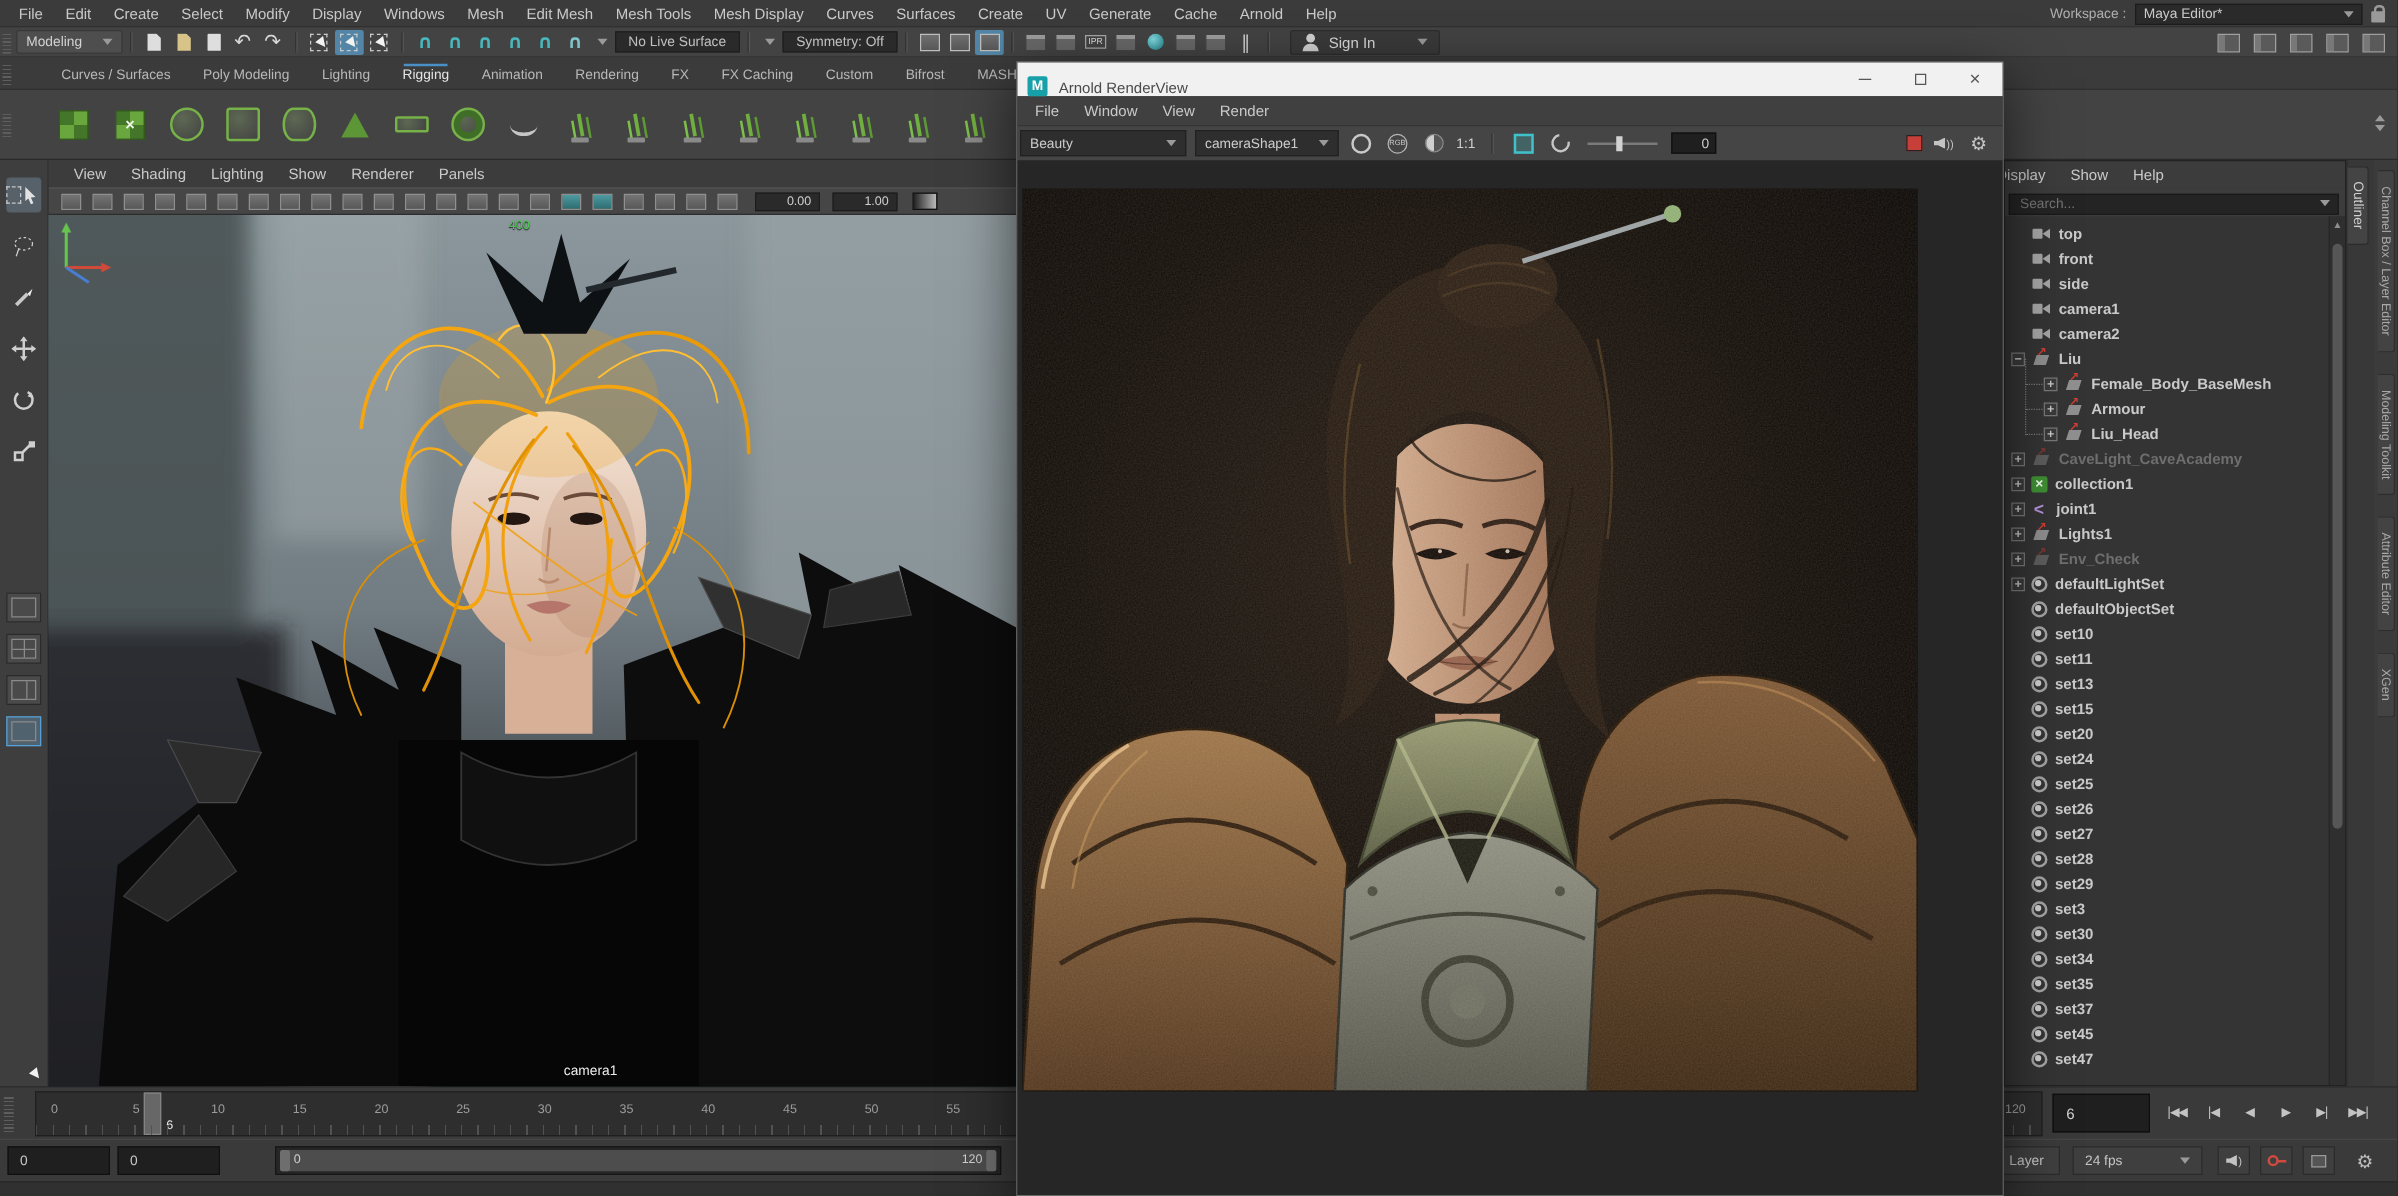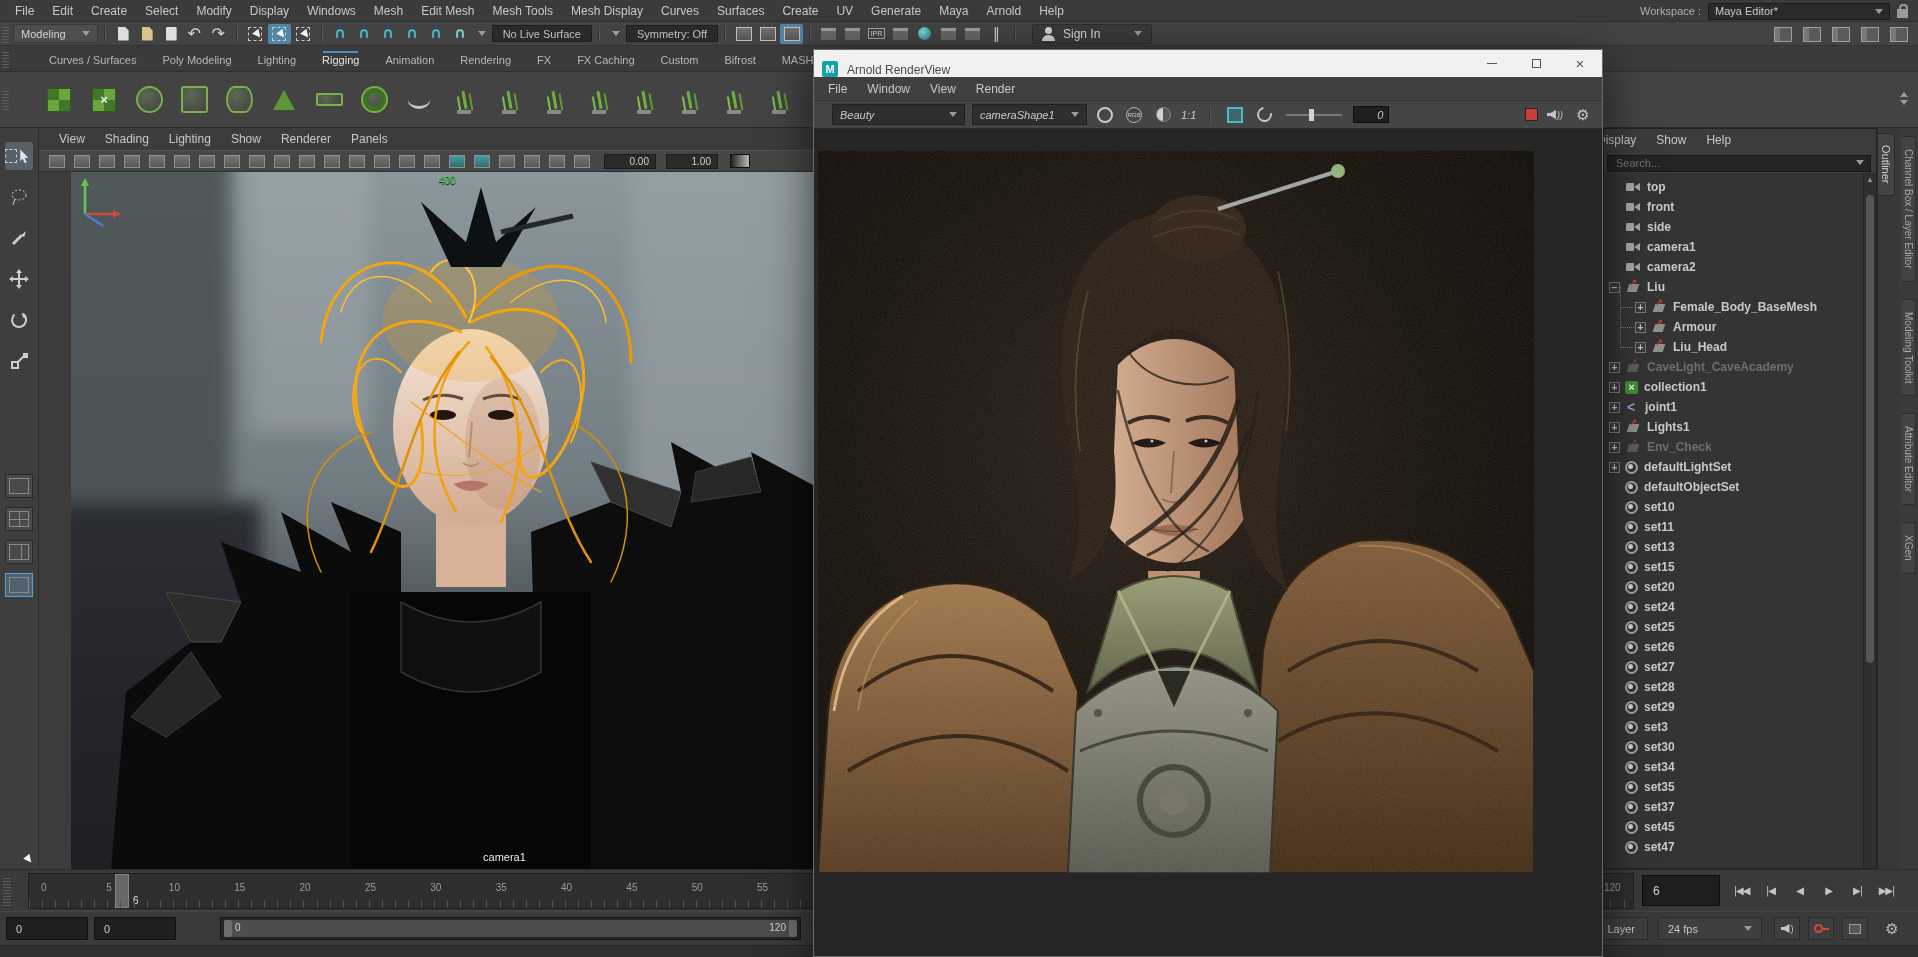--- a/index.html
+++ b/index.html
@@ -87,21 +87,21 @@
   
   .vp{position:absolute;left:39px;top:128px;width:774px;height:741px;background:#3c3c3c;}
   .vpmenus{height:22px;display:flex;align-items:center;padding-left:10px;background:#3c3c3c;}
   .vpmenus .mitem{padding:0 10px;}
   .vpicons{height:22px;background:#464646;border-top:1px solid #545454;border-bottom:1px solid #2d2d2d;display:flex;align-items:center;padding-left:5px;gap:2px;}
   .vslot{width:25px;height:18px;display:flex;align-items:center;justify-content:center;flex:none;}
   .vslot::before{content:"";width:14px;height:11px;border:1px solid #8f8f8f;background:linear-gradient(#747474,#585858);}
   .vslot:nth-child(17)::before,.vslot:nth-child(18)::before{background:linear-gradient(#4c9aa0,#2f6d72);}
   .vfield{width:52px;height:15px;background:#2a2a2a;border:1px solid #1d1d1d;color:#cfcfcf;font-size:10px;display:flex;align-items:center;justify-content:flex-end;padding-right:6px;margin-left:8px;}
   .vswatch{width:20px;height:14px;margin-left:10px;background:linear-gradient(90deg,#222,#bbb);border:1px solid #111;}
-  .vpcanvas{position:relative;width:774px;height:697px;background:#5a646a;overflow:hidden;margin-left:32px;}
+  .vpcanvas{position:relative;width:774px;height:697px;background:#5a646a;overflow:hidden;}
   .vpcanvas svg{position:absolute;inset:0;}
   .vp-overlay-count{position:absolute;left:368px;top:3px;color:#49d04e;font-size:10px;text-shadow:0 1px 1px #000;}
   .vp-camera-label{position:absolute;left:56%;transform:translateX(-50%);bottom:6px;color:#ededed;font-size:11px;text-shadow:0 1px 2px #000;}
   .axis-gizmo{position:absolute;left:14px;bottom:10px;width:56px;height:56px;}
 
   
   .outdock{position:absolute;left:1603px;top:128px;width:315px;height:741px;display:flex;background:#3b3b3b;}
   .opanel{width:274px;background:#343434;border:1px solid #232323;display:flex;flex-direction:column;overflow:hidden;}
   .omenus{height:22px;display:flex;align-items:center;overflow:hidden;background:#3c3c3c;}
   .omenus .mitem{padding:0 10px;font-size:12px;}
@@ -176,21 +176,21 @@
   .rvicon{width:16px;height:16px;background:#17a0a8;border-radius:2px;color:#fff;font-size:11px;font-weight:bold;display:flex;align-items:center;justify-content:center;}
   .rvicon::before{content:"M";}
   .rvtitle-label{font-size:12px;color:#4a4a4a;}
   .rvbtns{margin-left:auto;display:flex;height:100%;}
   .rvbtn{width:44px;display:flex;align-items:center;justify-content:center;color:#565656;}
   .glyph-min{width:10px;height:1px;background:#565656;}
   .glyph-max{width:9px;height:9px;border:1px solid #565656;}
   .glyph-close{font-size:15px;line-height:1;}
   .rvmenus{height:24px;background:#404040;border-bottom:1px solid #353535;display:flex;align-items:center;padding-left:4px;}
   .rvmenus .mitem{padding:0 10px;}
-  .rvtoolbar{height:28px;background:#454545;border-bottom:1px solid #2d2d2d;display:flex;align-items:center;padding-left:18px;gap:7px;font-style:italic;}
+  .rvtoolbar{height:28px;background:#454545;border-bottom:1px solid #2d2d2d;display:flex;align-items:center;padding-left:2px;gap:7px;}
   .rvdd{height:21px;background:#2e2e2e;border:1px solid #212121;color:#cccccc;font-size:11px;display:flex;align-items:center;justify-content:space-between;padding:0 7px;flex:none;}
   .rvtool{width:22px;height:22px;display:flex;align-items:center;justify-content:center;position:relative;flex:none;color:#c5c5c5;}
   [data-name="snapshot-icon"]::before{content:"";width:12px;height:12px;border:2px solid #c9c9c9;border-radius:50%;}
   [data-name="rgba-channels-icon"]::before{content:"RGB";font-size:6px;border:1px solid #b5b5b5;border-radius:50%;width:14px;height:14px;display:flex;align-items:center;justify-content:center;color:#ccc;}
   [data-name="ab-compare-icon"]::before{content:"";width:13px;height:13px;border-radius:50%;background:linear-gradient(90deg,#cfcfcf 50%,#555 50%);border:1px solid #8a8a8a;}
   .rvzoom{font-size:11px;color:#cfcfcf;flex:none;}
   [data-name="display-region-icon"]::before{content:"";width:12px;height:12px;border:2px solid #3fc1c9;background:rgba(63,193,201,.25);}
   [data-name="refresh-render-icon"]::before{content:"";width:11px;height:11px;border:2px solid #c5c5c5;border-radius:50%;border-top-color:transparent;transform:rotate(35deg);}
   .rvslider{width:56px;height:2px;background:#7a7a7a;position:relative;flex:none;margin:0 4px;}
   .rvslider::after{content:"";position:absolute;left:40%;top:-5px;width:5px;height:12px;background:#d2d2d2;}
@@ -219,21 +219,21 @@
         <span class="mitem" data-name="menu-item-windows">Windows</span>
         <span class="mitem" data-name="menu-item-mesh">Mesh</span>
         <span class="mitem" data-name="menu-item-edit-mesh">Edit Mesh</span>
         <span class="mitem" data-name="menu-item-mesh-tools">Mesh Tools</span>
         <span class="mitem" data-name="menu-item-mesh-display">Mesh Display</span>
         <span class="mitem" data-name="menu-item-curves">Curves</span>
         <span class="mitem" data-name="menu-item-surfaces">Surfaces</span>
         <span class="mitem" data-name="menu-item-deform">Create</span>
         <span class="mitem" data-name="menu-item-uv">UV</span>
         <span class="mitem" data-name="menu-item-generate">Generate</span>
-        <span class="mitem" data-name="menu-item-cache">Maya</span>
+        <span class="mitem" data-name="menu-item-cache">Cache</span>
         <span class="mitem" data-name="menu-item-arnold">Arnold</span>
         <span class="mitem" data-name="menu-item-help">Help</span>
       </div>
     <div class="workspace" data-name="workspace-selector">
       <span class="ws-label" data-name="workspace-label">Workspace :</span>
       <div class="ws-select" data-name="workspace-dropdown">
         <span>Maya Editor*</span>
         <span class="caret" data-name="chevron-down-icon"></span>
       </div>
       <span class="lock-icon" data-name="lock-workspace-icon"></span>

